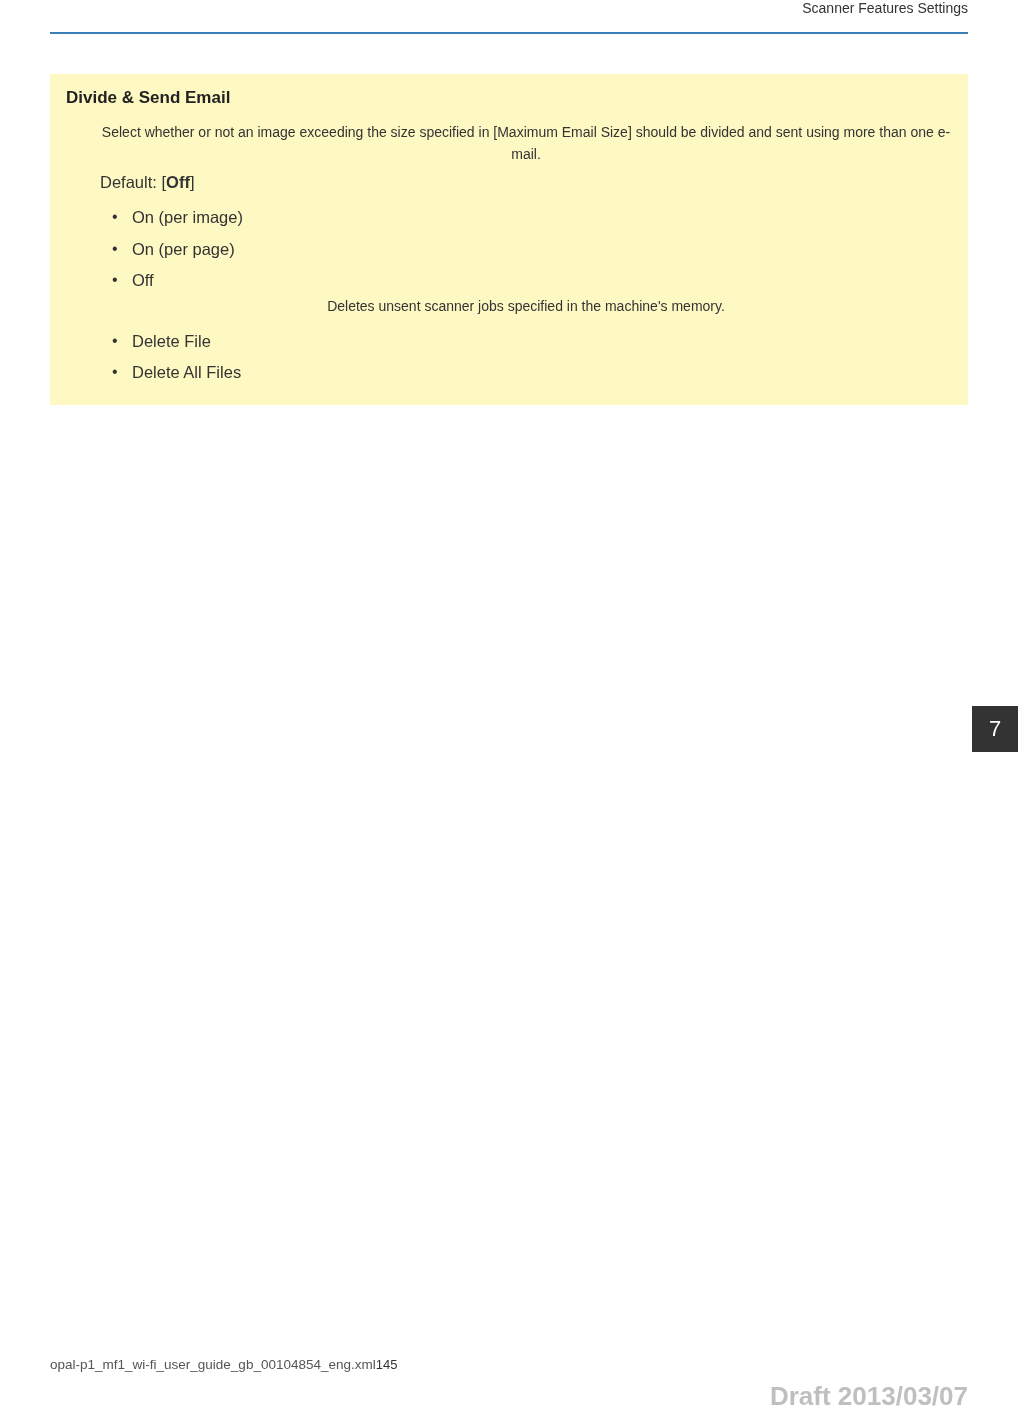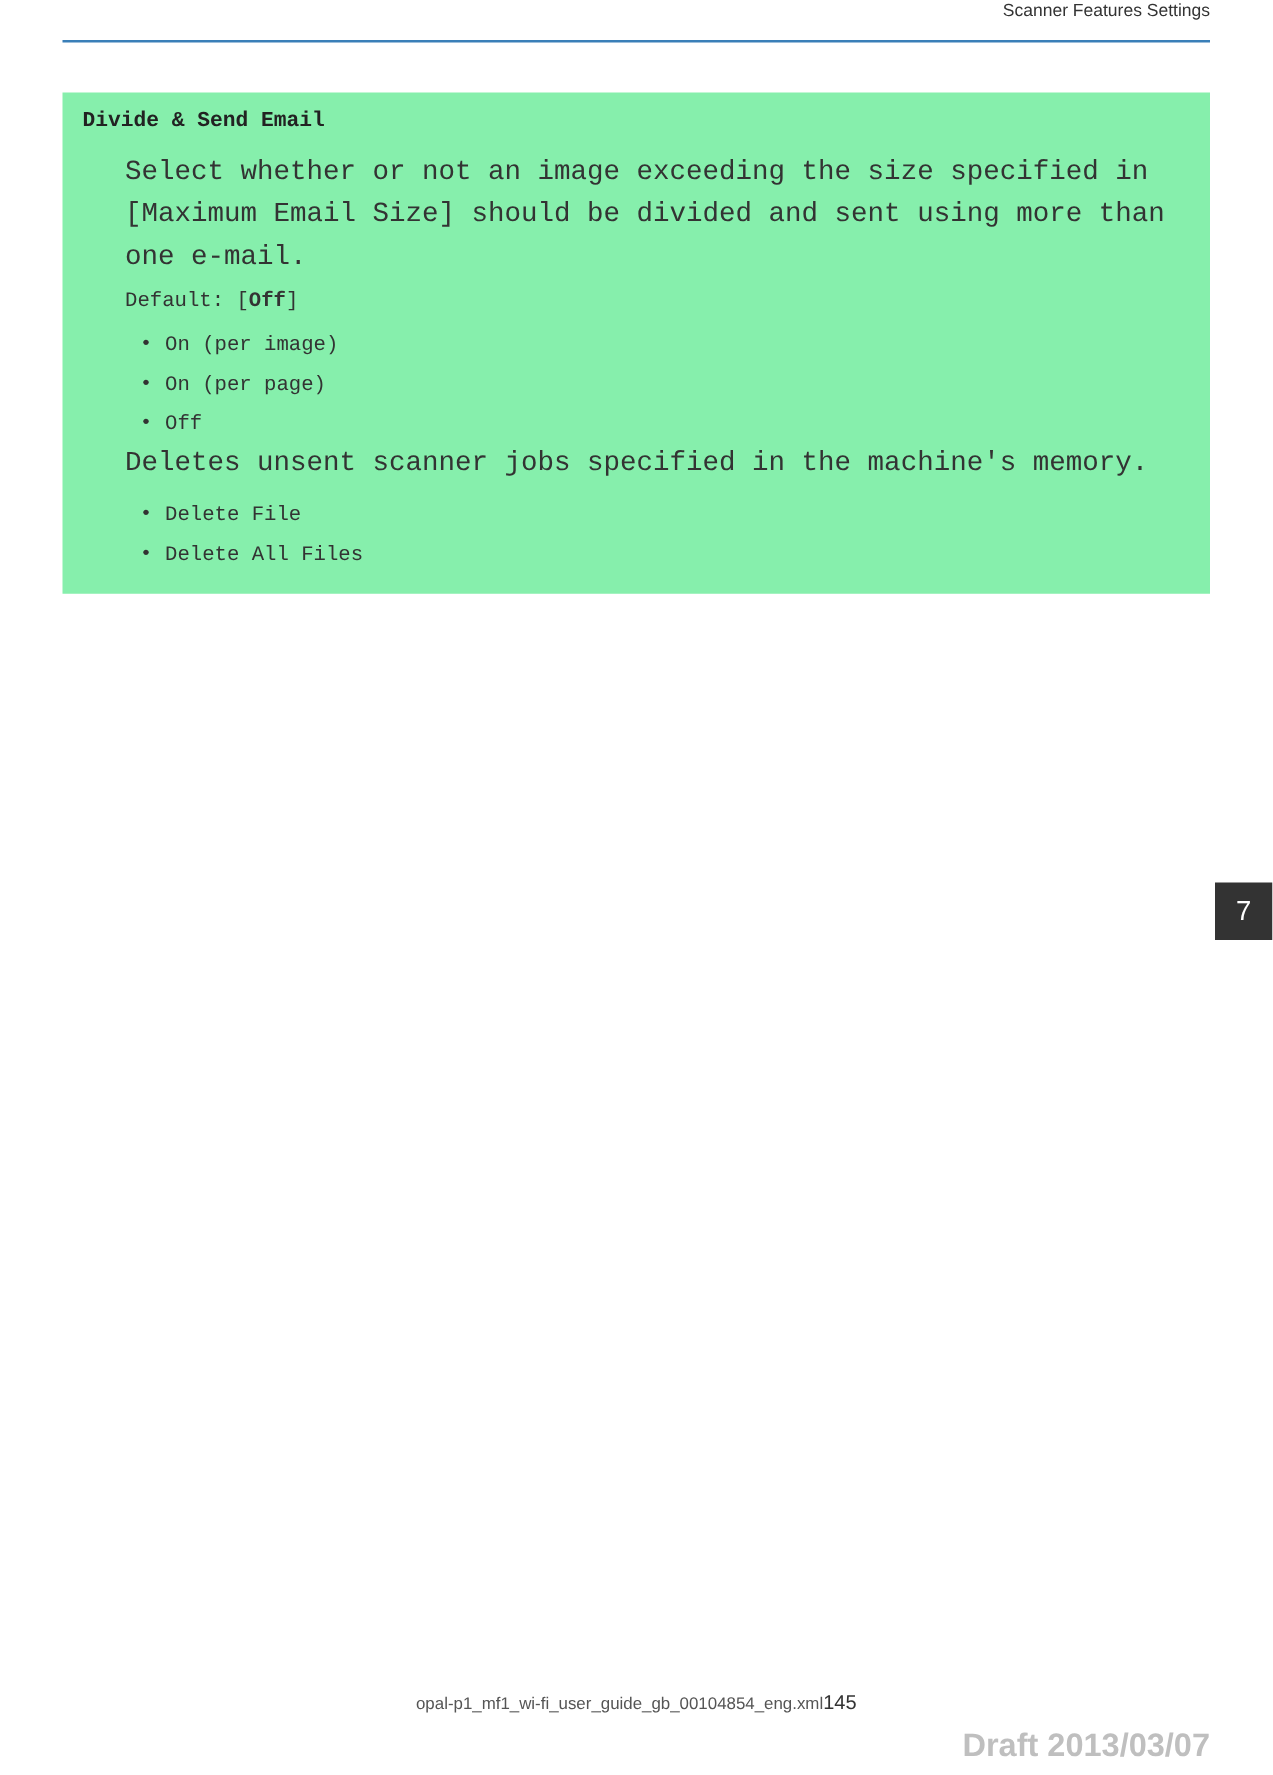--- a/index.html
+++ b/index.html
@@ -23,39 +23,39 @@
     }
     .header-rule {
       height: 2px;
       background: #3a7fb8;
       margin-bottom: 40px;
     }
     .content-area {
       padding: 0 50px;
     }
     .setting-box {
-      background: #86efac;
+      background: #fef9c3;
       padding: 14px 16px 16px 16px;
       margin-bottom: 0;
-      font-family: Liberation Mono, monospace;
     }
     .setting-title {
       font-weight: bold;
       font-size: 17px;
       color: #222;
       margin-bottom: 14px;
     }
     .setting-body {
       padding-left: 34px;
     }
     .setting-desc {
-      font-size: 22px;
+      font-size: 14px;
       color: #333;
       line-height: 1.55;
       margin-bottom: 8px;
+      text-align: center;
     }
     .default-line {
       font-size: 16.5px;
       color: #333;
       margin-bottom: 10px;
     }
     .default-value {
       font-weight: bold;
     }
     .option-list {
@@ -92,29 +92,29 @@
       align-items: center;
       justify-content: center;
     }
     .footer {
       position: absolute;
       bottom: 48px;
       left: 0;
       right: 0;
       padding: 0 50px;
       display: flex;
-      justify-content: center;
+      justify-content: flex-start;
       align-items: baseline;
     }
     .footer-left {
       font-size: 13.5px;
       color: #555;
     }
     .footer-right {
-      font-size: 16px;
+      font-size: 13px;
       color: #333;
     }
     .draft-stamp {
       position: absolute;
       bottom: 8px;
       right: 50px;
       font-size: 26px;
       font-weight: bold;
       color: #bfbfbf;
     }

